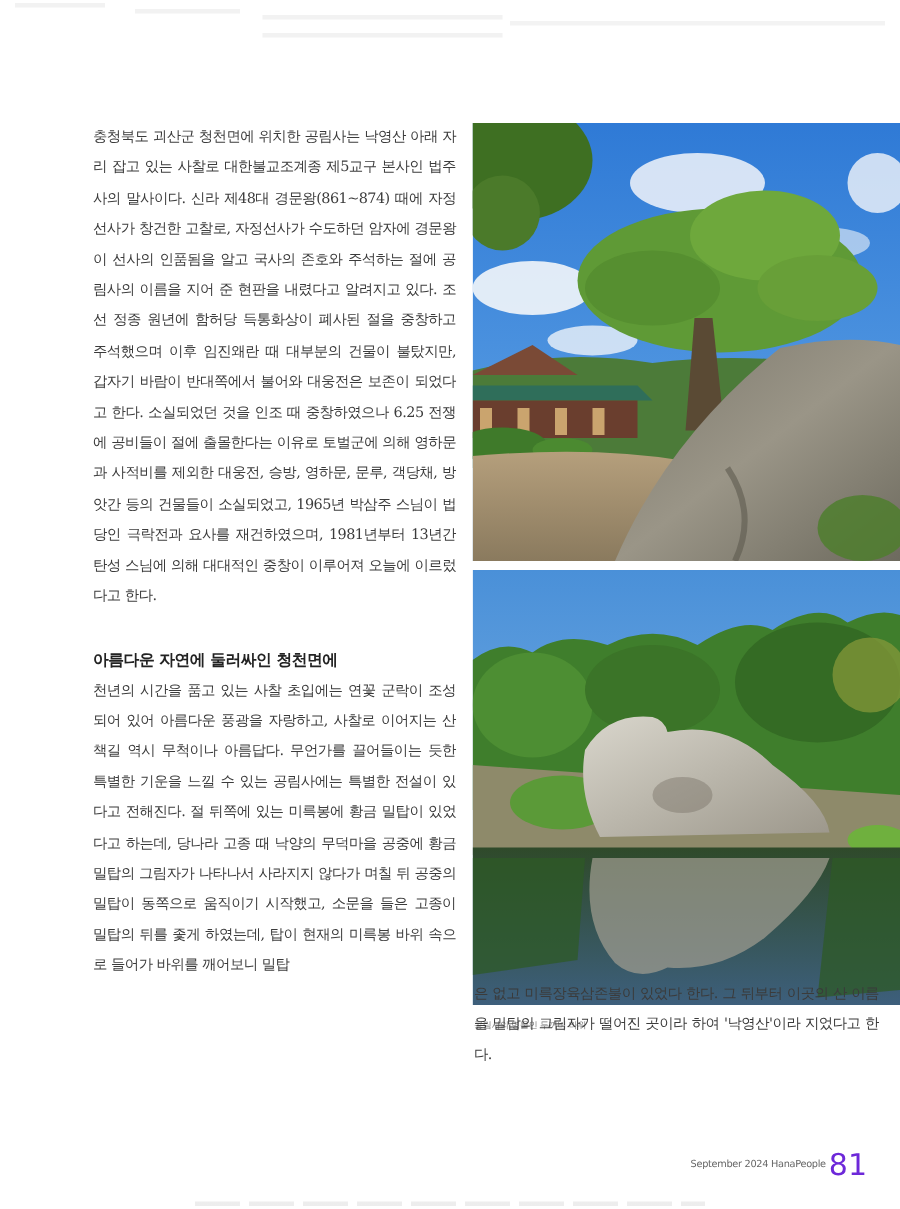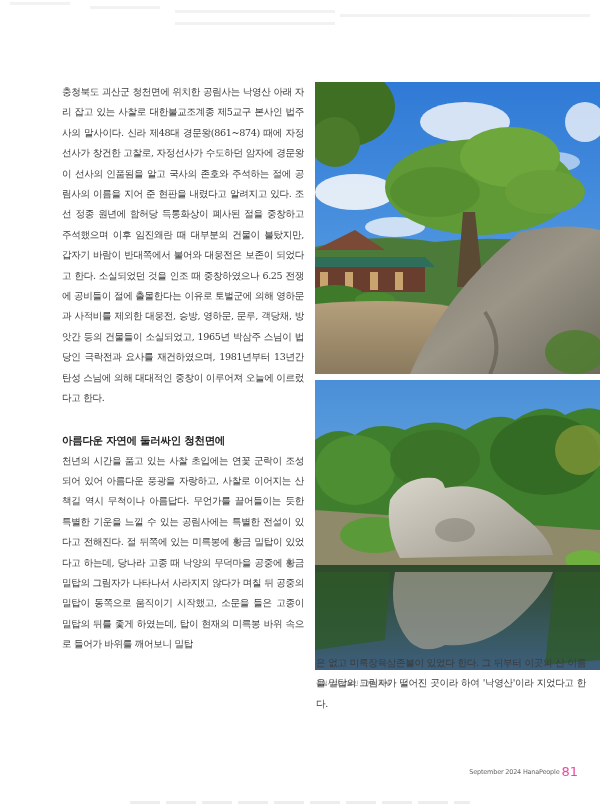--- a/index.html
+++ b/index.html
@@ -19,21 +19,21 @@
   .photo-top { left: 315px; top: 82px; width: 285px; height: 292px; }
   .photo-bottom { left: 315px; top: 380px; width: 285px; height: 290px; }
 
   .caption { position: absolute; left: 316px; top: 679px; font-family: "DejaVu Sans", "Liberation Sans", sans-serif; font-size: 6px; color: #777; letter-spacing: -0.2px; }
 
   .col-right-text { position: absolute; left: 316px; top: 653px; width: 270px; }
   .col-right-text .para { line-height: 20.4px; }
 
   .footer { position: absolute; right: 22px; top: 764px; display: flex; align-items: center; gap: 2px; font-family: "DejaVu Sans", "Liberation Sans", sans-serif; }
   .footer .issue { font-size: 6.5px; color: #666; letter-spacing: -0.2px; }
-  .footer .pageno { font-size: 13px; color: #ec4899; font-weight: normal; }
+  .footer .pageno { font-size: 20px; color: #6d28d9; font-weight: normal; }
 
   .ghost-bottom { position: absolute; left: 130px; top: 801px; width: 340px; height: 3px; opacity: 0.15; background: repeating-linear-gradient(90deg,#888 0 30px, transparent 30px 36px); }
 </style>
 </head>
 <body>
 
 <div class="ghost-top">
   <div class="g" style="left:10px;top:2px;width:60px;"></div>
   <div class="g" style="left:90px;top:6px;width:70px;"></div>
   <div class="g" style="left:175px;top:10px;width:160px;"></div>

